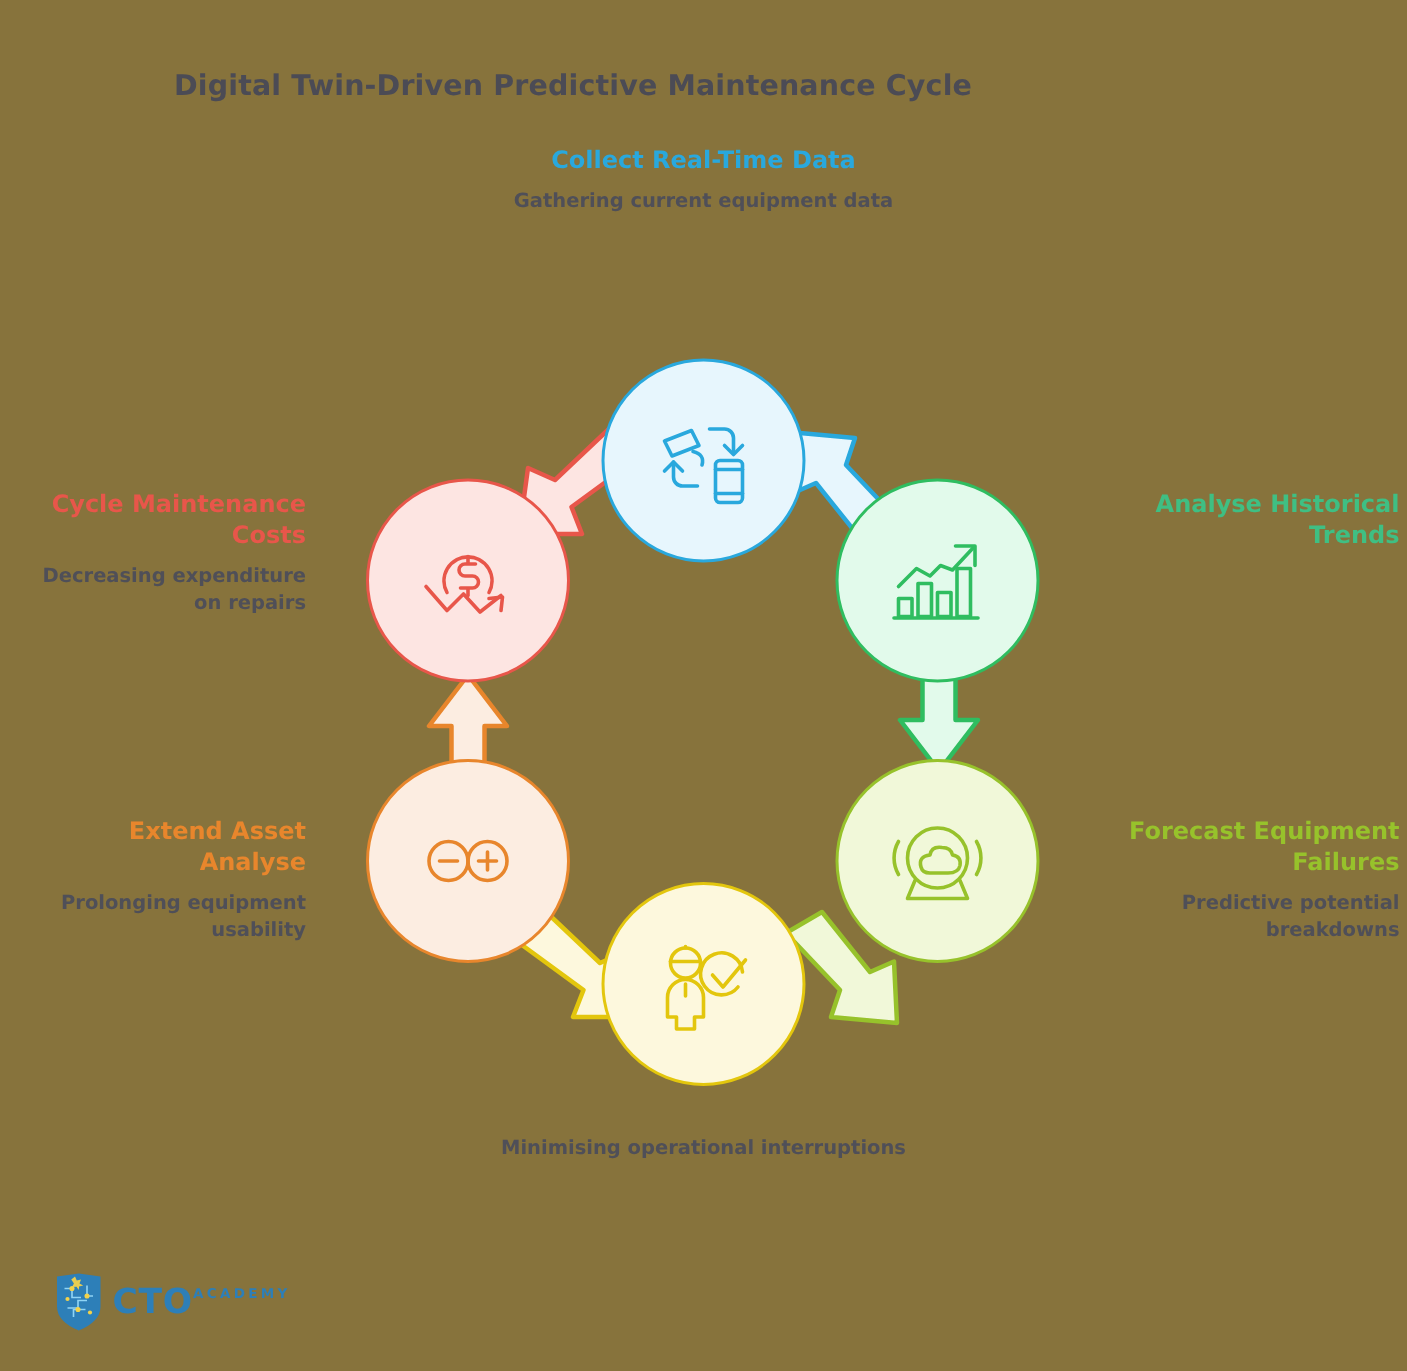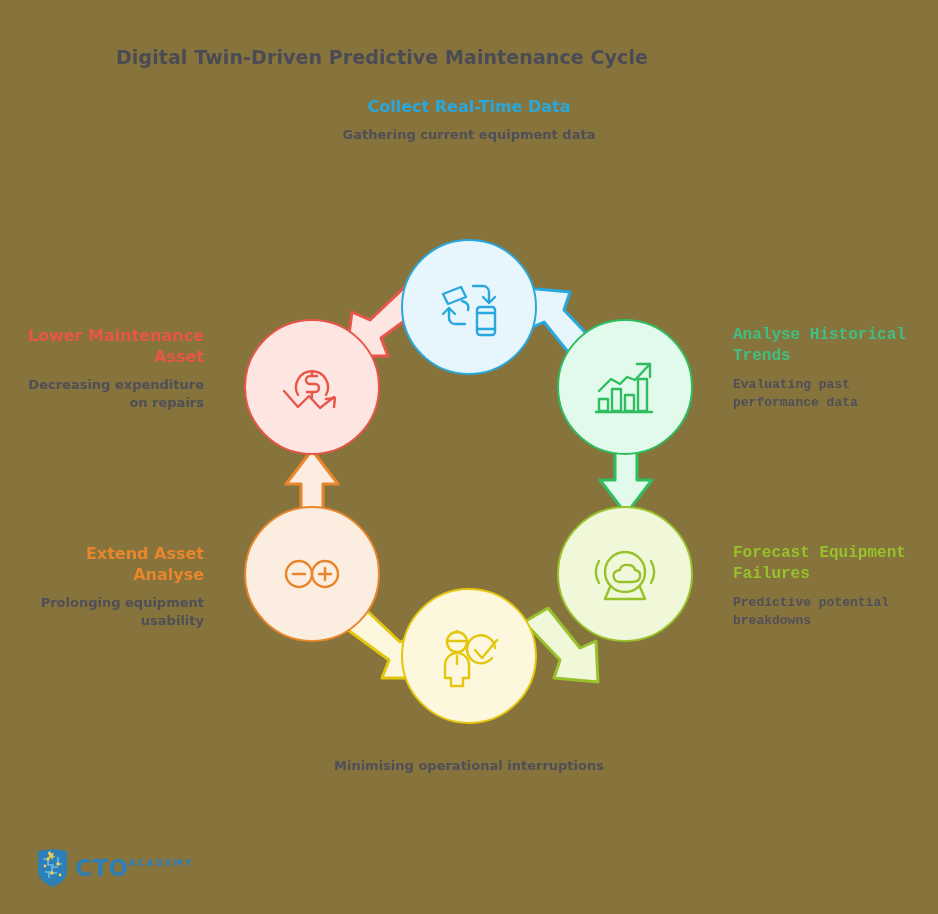--- a/index.html
+++ b/index.html
@@ -63,21 +63,21 @@
   .lbl{position:absolute;}
   .lbl .head{
     font-size:16px;font-weight:bold;line-height:1.32;
     margin:0 0 9px 0;
   }
   .lbl .sub{
     font-size:13px;font-weight:bold;line-height:1.38;
     color:#4f4f58;margin:0;
   }
   .align-r{text-align:right;}
-  .align-l{text-align:left;font-family:Liberation Mono, monospace;}
+  .align-l{text-align:right;}
   .align-c{text-align:center;}
 
   .t-collect  {left:319px; top:96px; width:300px;}
   .t-analyse  {left:733px; top:325px; width:200px;}
   .t-forecast {left:733px; top:543px; width:200px;}
   .t-reduce   {left:319px; top:757px; width:300px;}
   .t-extend   {left:14px;  top:543px; width:190px;}
   .t-lower    {left:14px;  top:325px; width:190px;}
 
   
@@ -217,39 +217,38 @@
 
   </div>
 
   <div class="lbl t-collect align-c">
     <p class="head" style="color:#29a8dd">Collect Real-Time Data</p>
     <p class="sub">Gathering current equipment data</p>
   </div>
 
   <div class="lbl t-analyse align-l">
     <p class="head" style="color:#3fbf83">Analyse Historical Trends</p>
-    <p class="sub">Evaluating past performance data</p>
   </div>
 
   <div class="lbl t-forecast align-l">
     <p class="head" style="color:#97c22b">Forecast Equipment Failures</p>
     <p class="sub">Predictive potential breakdowns</p>
   </div>
 
   <div class="lbl t-reduce align-c">
     <p class="sub">Minimising operational interruptions</p>
   </div>
 
   <div class="lbl t-extend align-r">
     <p class="head" style="color:#e8862c">Extend Asset Analyse</p>
     <p class="sub">Prolonging equipment usability</p>
   </div>
 
   <div class="lbl t-lower align-r">
-    <p class="head" style="color:#e8564a">Lower Maintenance Asset</p>
+    <p class="head" style="color:#e8564a">Cycle Maintenance Costs</p>
     <p class="sub">Decreasing expenditure on repairs</p>
   </div>
 
   <div class="logo">
     <svg class="logo-shield" width="33" height="40" viewBox="0 0 33 40">
       <path d="M 2 3 L 16.5 1 L 31 3 L 31 23 Q 31 33 16.5 39 Q 2 33 2 23 Z" fill="#2d7fb8"></path>
       <g stroke="#8fd4f5" stroke-width="1.1" fill="none">
         <path d="M 7 11 h 5 v 6 h 6"></path>
         <path d="M 9 24 h 7 v -5 h 6"></path>
         <path d="M 13 30 v -5 h 8"></path>

